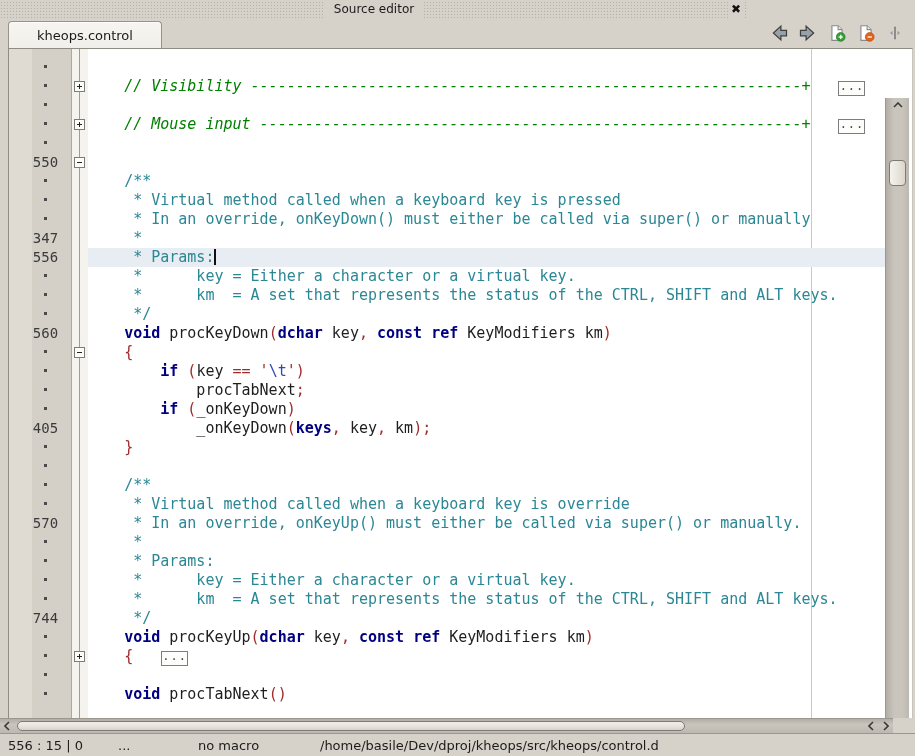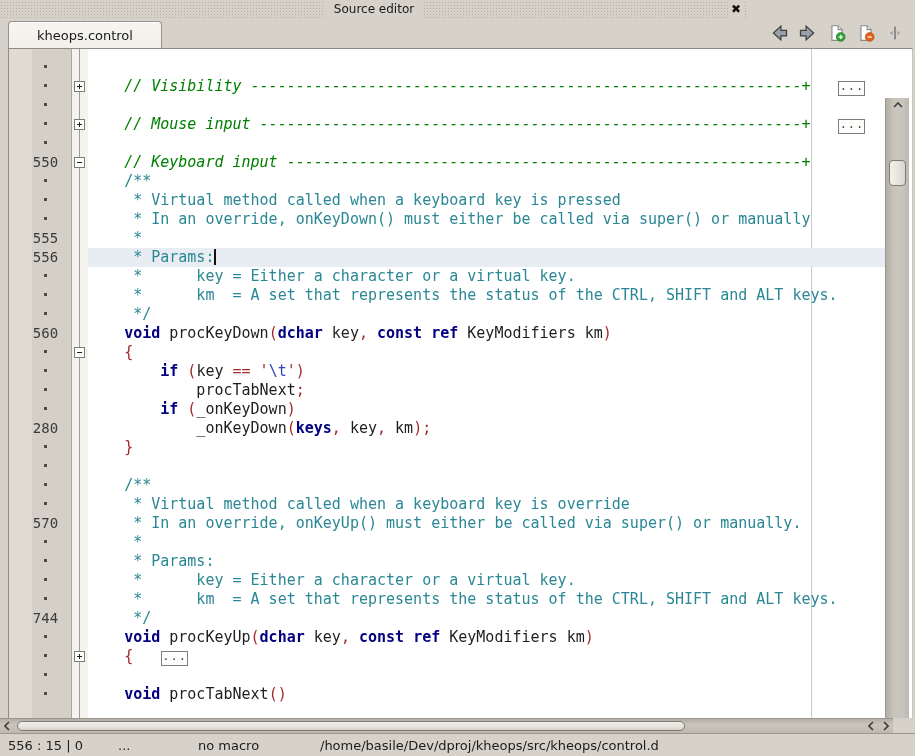--- a/index.html
+++ b/index.html
@@ -205,21 +205,21 @@
         <div class="cell-num"><span class="dot"></span></div>
         <div class="cell-fold"></div>
         <div class="cell-code"></div>
       </div>
       <div class="row">
         <div class="cell-margin"></div>
         <div class="cell-num">550</div>
         <div class="cell-fold">
           <span class="fm minus"></span>
         </div>
-        <div class="cell-code"><span class="tk-id">    </span><span class="tk-cm">// Keyboard input ---------------------------------------------------------+</span></div>
+        <div class="cell-code"><span class="tk-id">    </span></div>
       </div>
       <div class="row">
         <div class="cell-margin"></div>
         <div class="cell-num"><span class="dot"></span></div>
         <div class="cell-fold"></div>
         <div class="cell-code"><span class="tk-id">    </span><span class="tk-dc">/**</span></div>
       </div>
       <div class="row">
         <div class="cell-margin"></div>
         <div class="cell-num"><span class="dot"></span></div>
@@ -227,21 +227,21 @@
         <div class="cell-code"><span class="tk-dc">     * Virtual method called when a keyboard key is pressed</span></div>
       </div>
       <div class="row">
         <div class="cell-margin"></div>
         <div class="cell-num"><span class="dot"></span></div>
         <div class="cell-fold"></div>
         <div class="cell-code"><span class="tk-dc">     * In an override, onKeyDown() must either be called via super() or manually</span></div>
       </div>
       <div class="row">
         <div class="cell-margin"></div>
-        <div class="cell-num">555</div>
+        <div class="cell-num">347</div>
         <div class="cell-fold"></div>
         <div class="cell-code"><span class="tk-dc">     *</span></div>
       </div>
       <div class="row">
         <div class="cell-margin"></div>
         <div class="cell-num">556</div>
         <div class="cell-fold"></div>
         <div class="cell-code cur"><span class="tk-dc">     * Params:</span><span class="caret"></span></div>
       </div>
       <div class="row">
@@ -289,21 +289,21 @@
         <div class="cell-code"><span class="tk-id">            procTabNext</span><span class="tk-sy">;</span></div>
       </div>
       <div class="row">
         <div class="cell-margin"></div>
         <div class="cell-num"><span class="dot"></span></div>
         <div class="cell-fold"></div>
         <div class="cell-code"><span class="tk-id">        </span><span class="tk-kw">if</span><span class="tk-id"> </span><span class="tk-sy">(</span><span class="tk-id">_onKeyDown</span><span class="tk-sy">)</span></div>
       </div>
       <div class="row">
         <div class="cell-margin"></div>
-        <div class="cell-num">280</div>
+        <div class="cell-num">405</div>
         <div class="cell-fold"></div>
         <div class="cell-code"><span class="tk-id">            _onKeyDown</span><span class="tk-sy">(</span><span class="tk-kw">keys</span><span class="tk-sy">,</span><span class="tk-id"> key</span><span class="tk-sy">,</span><span class="tk-id"> km</span><span class="tk-sy">);</span></div>
       </div>
       <div class="row">
         <div class="cell-margin"></div>
         <div class="cell-num"><span class="dot"></span></div>
         <div class="cell-fold"></div>
         <div class="cell-code"><span class="tk-id">    </span><span class="tk-sy">}</span></div>
       </div>
       <div class="row">

